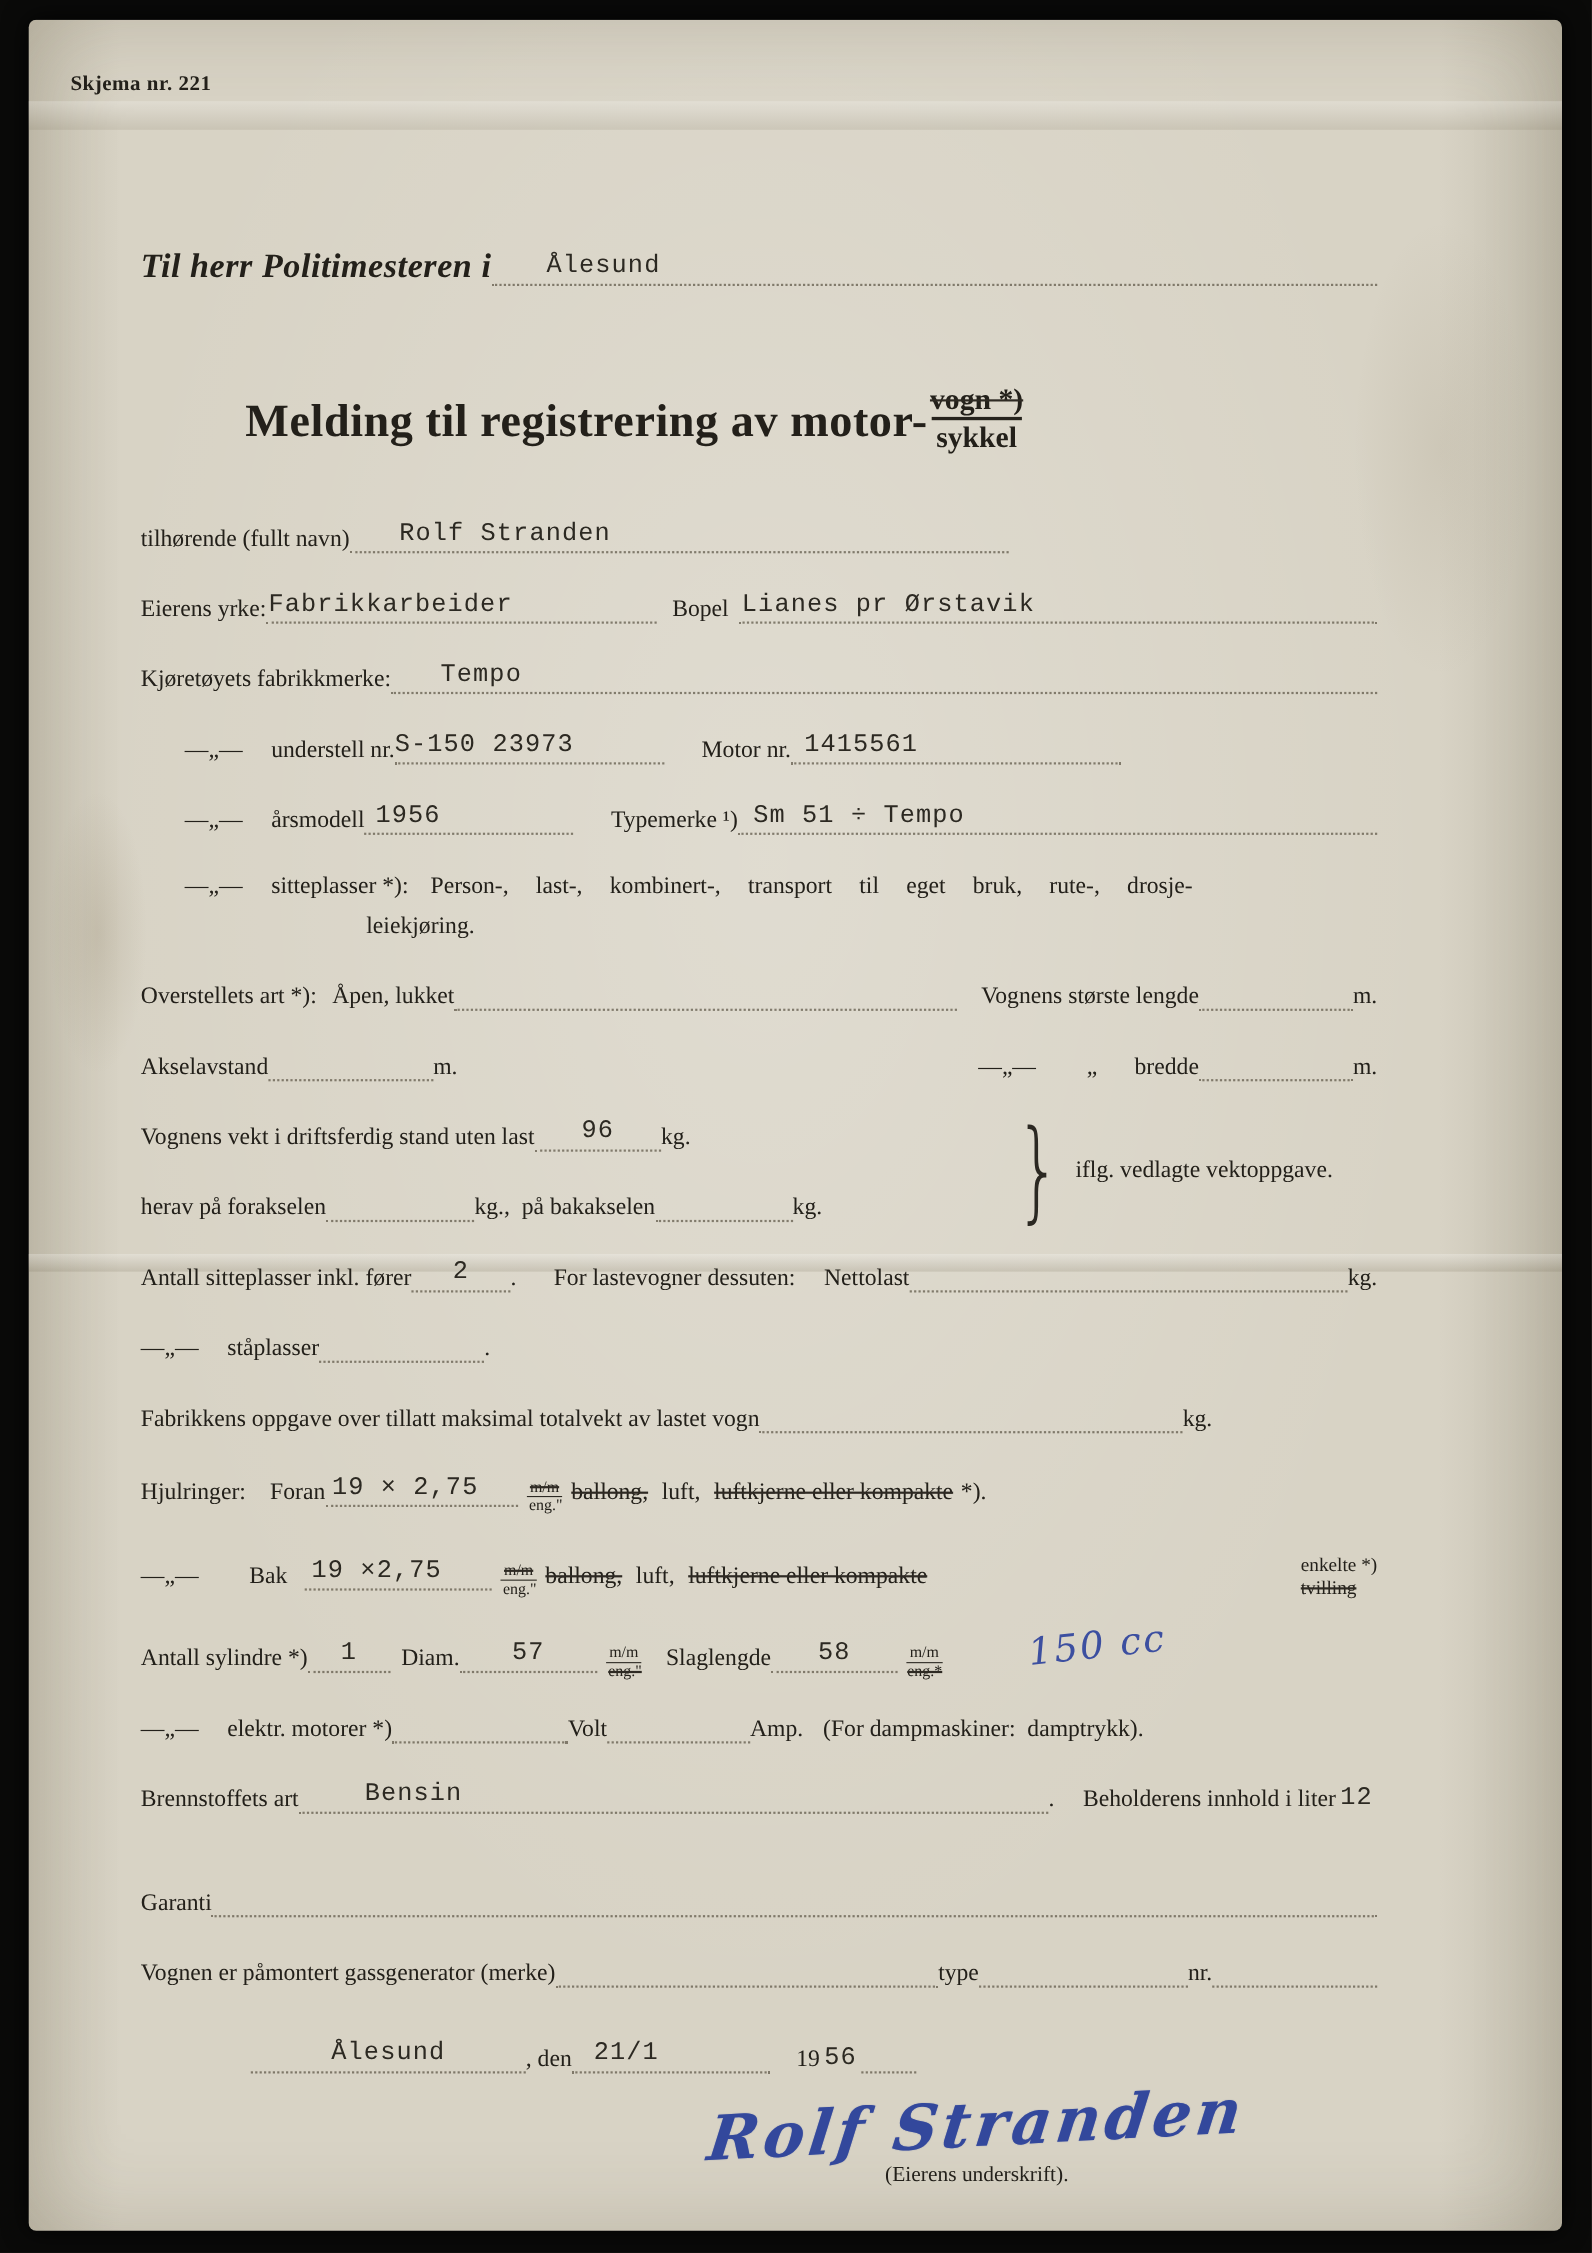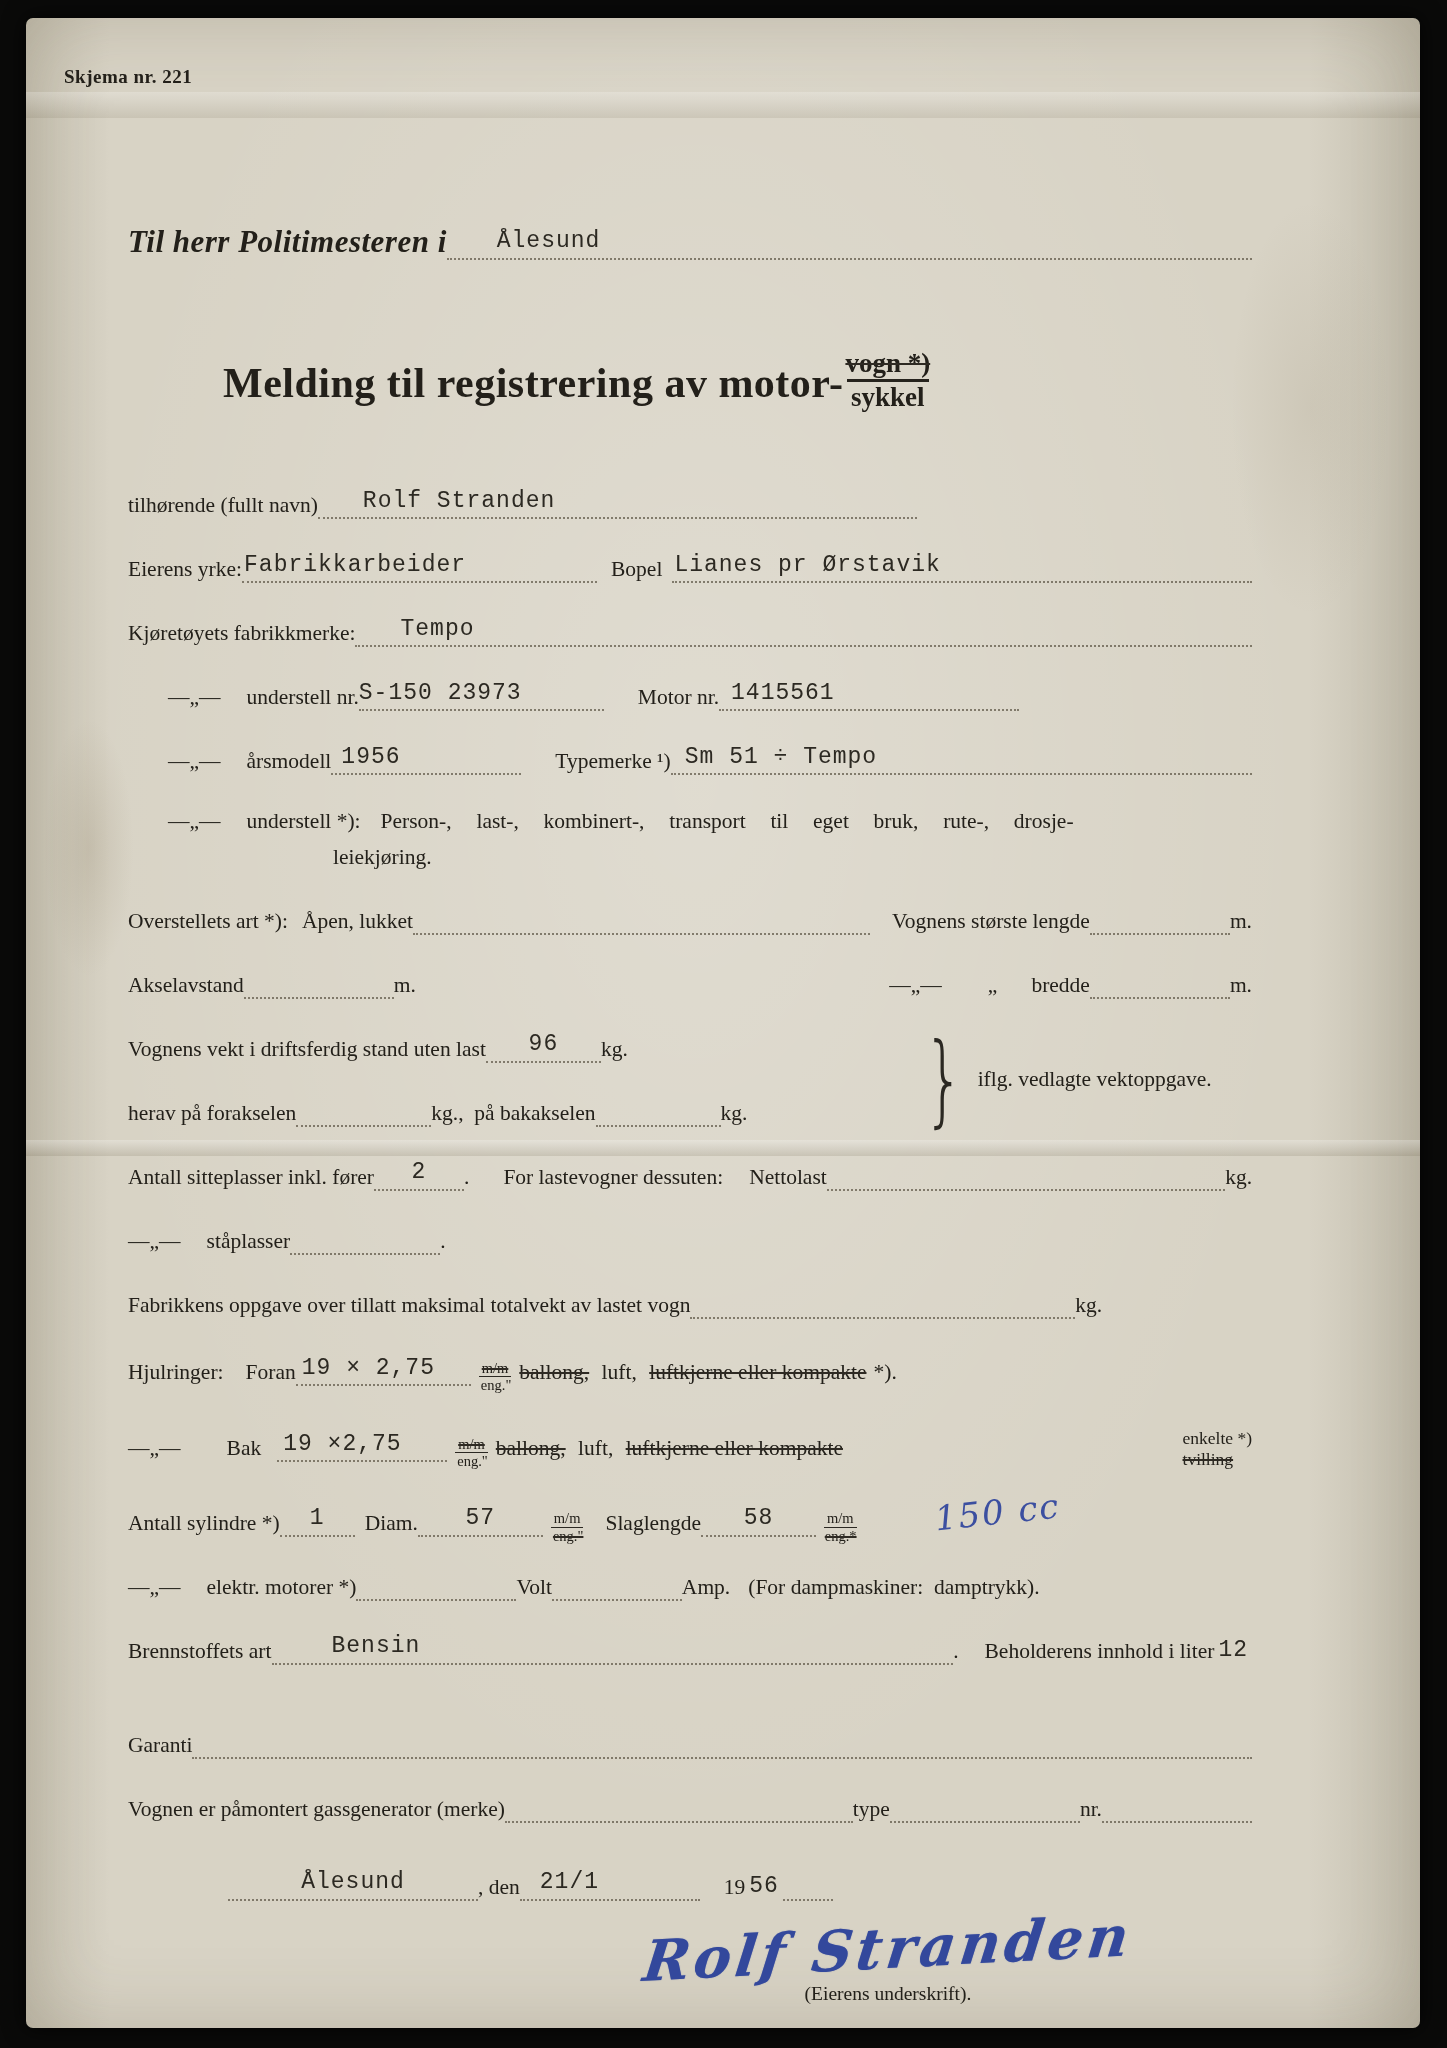--- a/index.html
+++ b/index.html
@@ -44,21 +44,21 @@
   .x{text-decoration:line-through;text-decoration-thickness:2.4px;text-decoration-color:#2e2a23}
 
   
   .salutation{margin-top:140px}
   .sal-text{font:italic 700 31px "Liberation Serif",serif;letter-spacing:.5px}
   .title-row{margin-top:90px;margin-left:95px;display:flex;align-items:center}
   .title-main{font:700 42px "Liberation Serif",serif;letter-spacing:.5px}
   .title-stack{display:inline-flex;flex-direction:column;align-items:center;font:700 27px "Liberation Serif",serif;
       line-height:1.15;margin-left:2px;transform:translateY(-2px)}
   .title-stack .ts-bot{border-top:3px solid #26231d;padding:0 4px}
-  .first-row{margin-top:74px}
+  .first-row{margin-top:58px}
 
   
   .frac{display:inline-flex;flex-direction:column;align-items:flex-end;font-size:14.5px;line-height:1.12;
       margin:0 8px;transform:translateY(7px);font-family:"Liberation Serif",serif}
   .frac .ftop{border-bottom:1.6px solid #2b2822;padding:0 3px}
 
   .opts span{margin-right:7px}
   .stack2{display:inline-flex;flex-direction:column;align-items:flex-start;font-size:17.5px;line-height:1.2;
       margin-left:auto;transform:translateY(8px)}
 
@@ -165,21 +165,21 @@
       <span class="sp" style="width:34px"></span>
       <span class="lbl">Typemerke ¹)</span>
       <span class="fill grow">
         <span class="tv" style="left:14px">Sm 51 ÷ Tempo</span>
       </span>
     </div>
 
     <div class="row" style="margin-left:40px">
       <span class="lbl">—„—</span>
       <span class="sp" style="width:26px"></span>
-      <span class="lbl">understell *):</span>
+      <span class="lbl">sitteplasser *):</span>
       <span class="sp" style="width:20px"></span>
       <span class="lbl just">Person-,  last-,  kombinert-,  transport  til  eget  bruk,  rute-,  drosje-</span>
     </div>
     <div class="row line2">
       <span class="lbl">leiekjøring.</span>
     </div>
 
     <div class="row">
       <span class="lbl">Overstellets art *):</span>
       <span class="sp" style="width:14px"></span>

